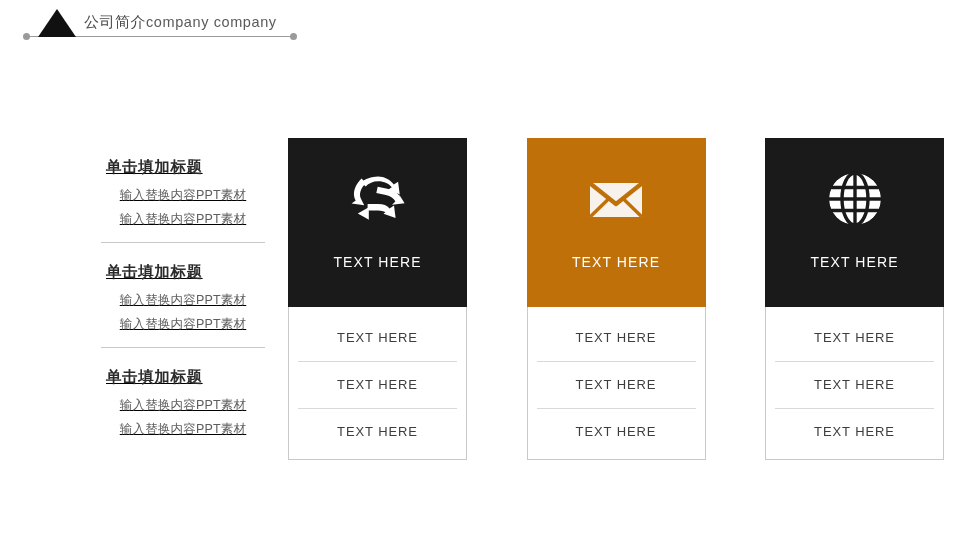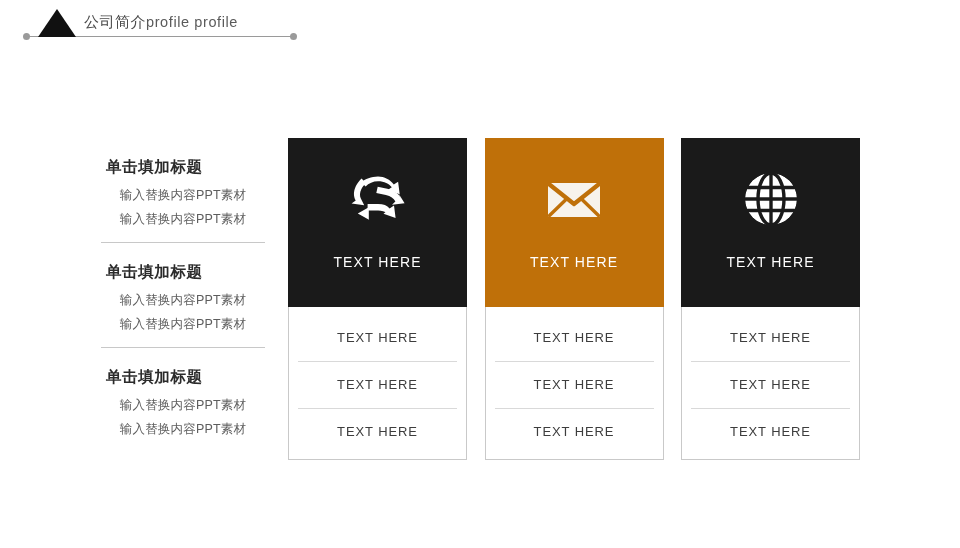--- a/index.html
+++ b/index.html
@@ -71,21 +71,21 @@
     white-space: nowrap;
   }
 
   
   #left-column {
     position: absolute;
     left: 101px;
     top: 156px;
     width: 164px;
   }
-  .left-block { position: relative; }
+  .left-block { position: relative; text-decoration: underline; }
   .left-block-title {
     font-size: 15.5px;
     font-weight: bold;
     color: #2b2b2b;
     letter-spacing: 0.6px;
     line-height: 22px;
     margin: 0 0 6px 5px;
   }
   .left-block-line {
     font-size: 12.5px;
@@ -102,21 +102,21 @@
     margin: 11px 0 18px 0;
   }
   #left-block-1 { margin-top: 0; }
   #left-block-3 .left-block-title { margin-top: 0; }
 
   
   #cards {
     position: absolute;
     left: 288px;
     top: 138px;
-    width: 572px;
+    width: 656px;
     height: 322px;
     display: flex;
     justify-content: space-between;
   }
   .card {
     width: 179px;
     display: flex;
     flex-direction: column;
   }
   .card-top {
@@ -175,21 +175,21 @@
 </style>
 </head>
 <body>
 
 <div id="header">
   <div id="header-rule"></div>
   <div class="rule-dot" id="rule-dot-left"></div>
   <div class="rule-dot" id="rule-dot-right"></div>
   <div id="header-triangle"></div>
   <div id="header-title-zh">公司简介</div>
-  <div id="header-title-en">profile profile</div>
+  <div id="header-title-en">company company</div>
 </div>
 
 <div id="left-column">
 
   <div class="left-block" id="left-block-1">
     <div class="left-block-title">单击填加标题</div>
     <p class="left-block-line">输入替换内容PPT素材</p>
     <p class="left-block-line">输入替换内容PPT素材</p>
   </div>
   <div class="left-divider"></div>

